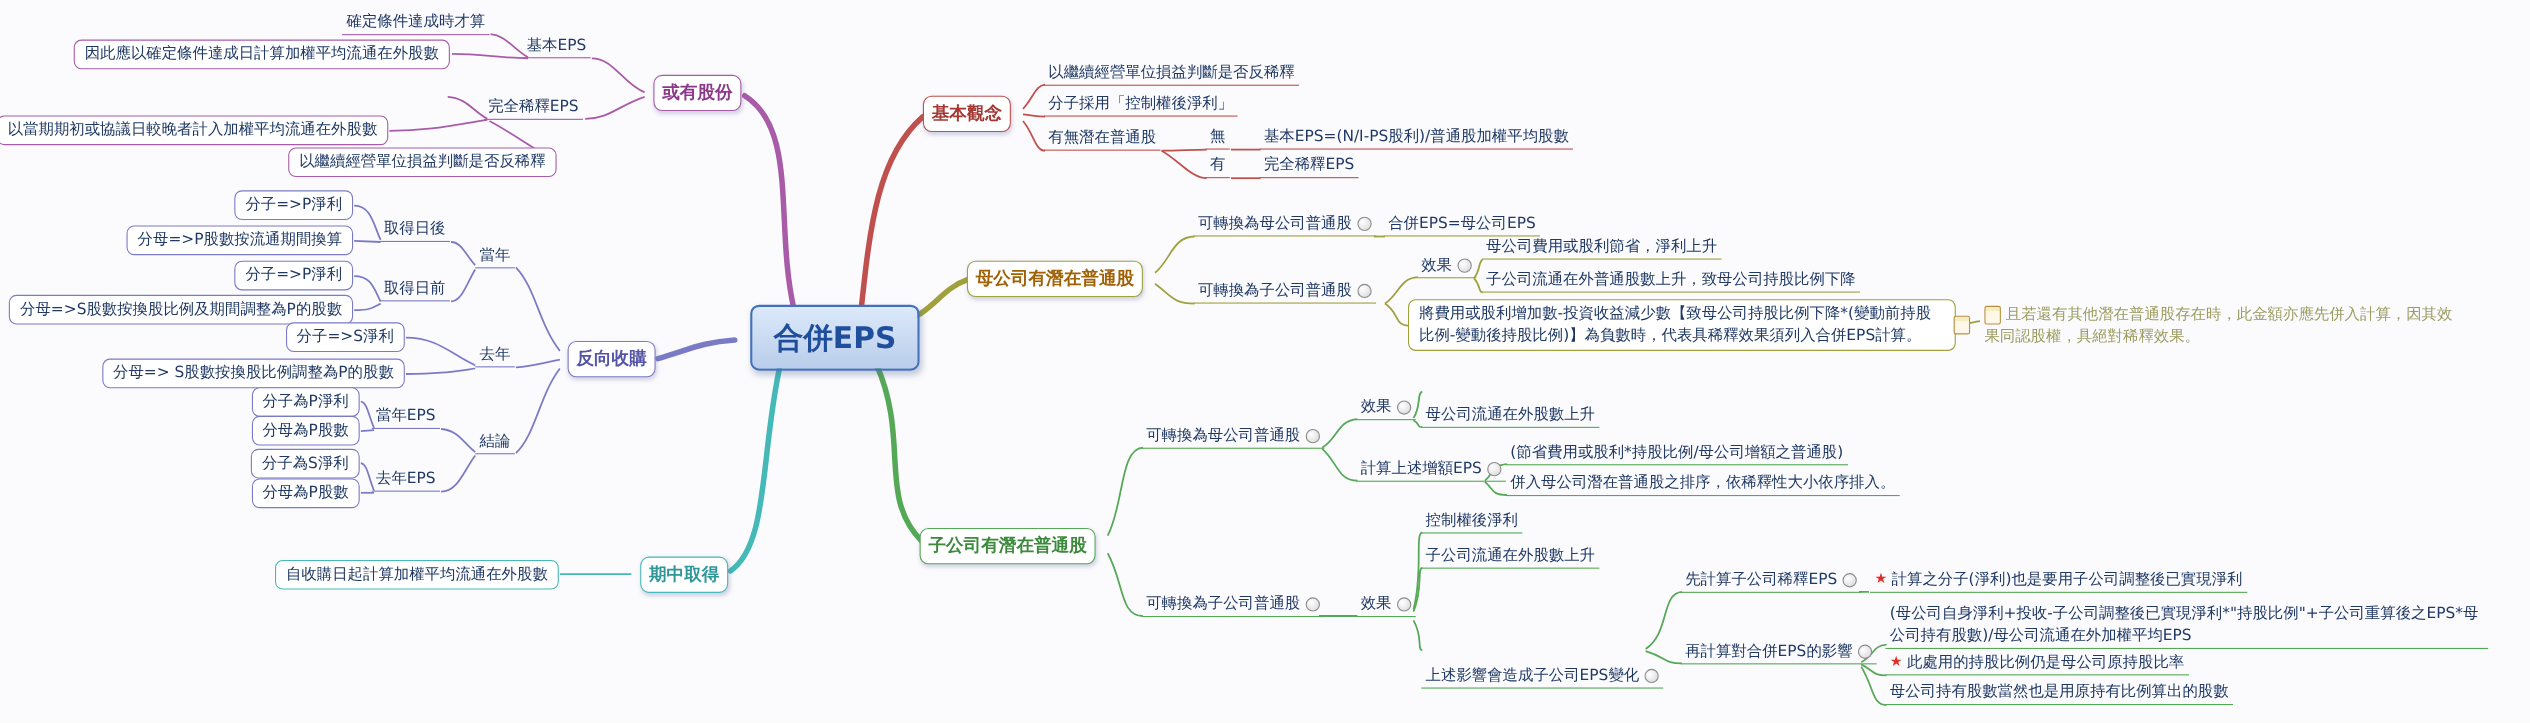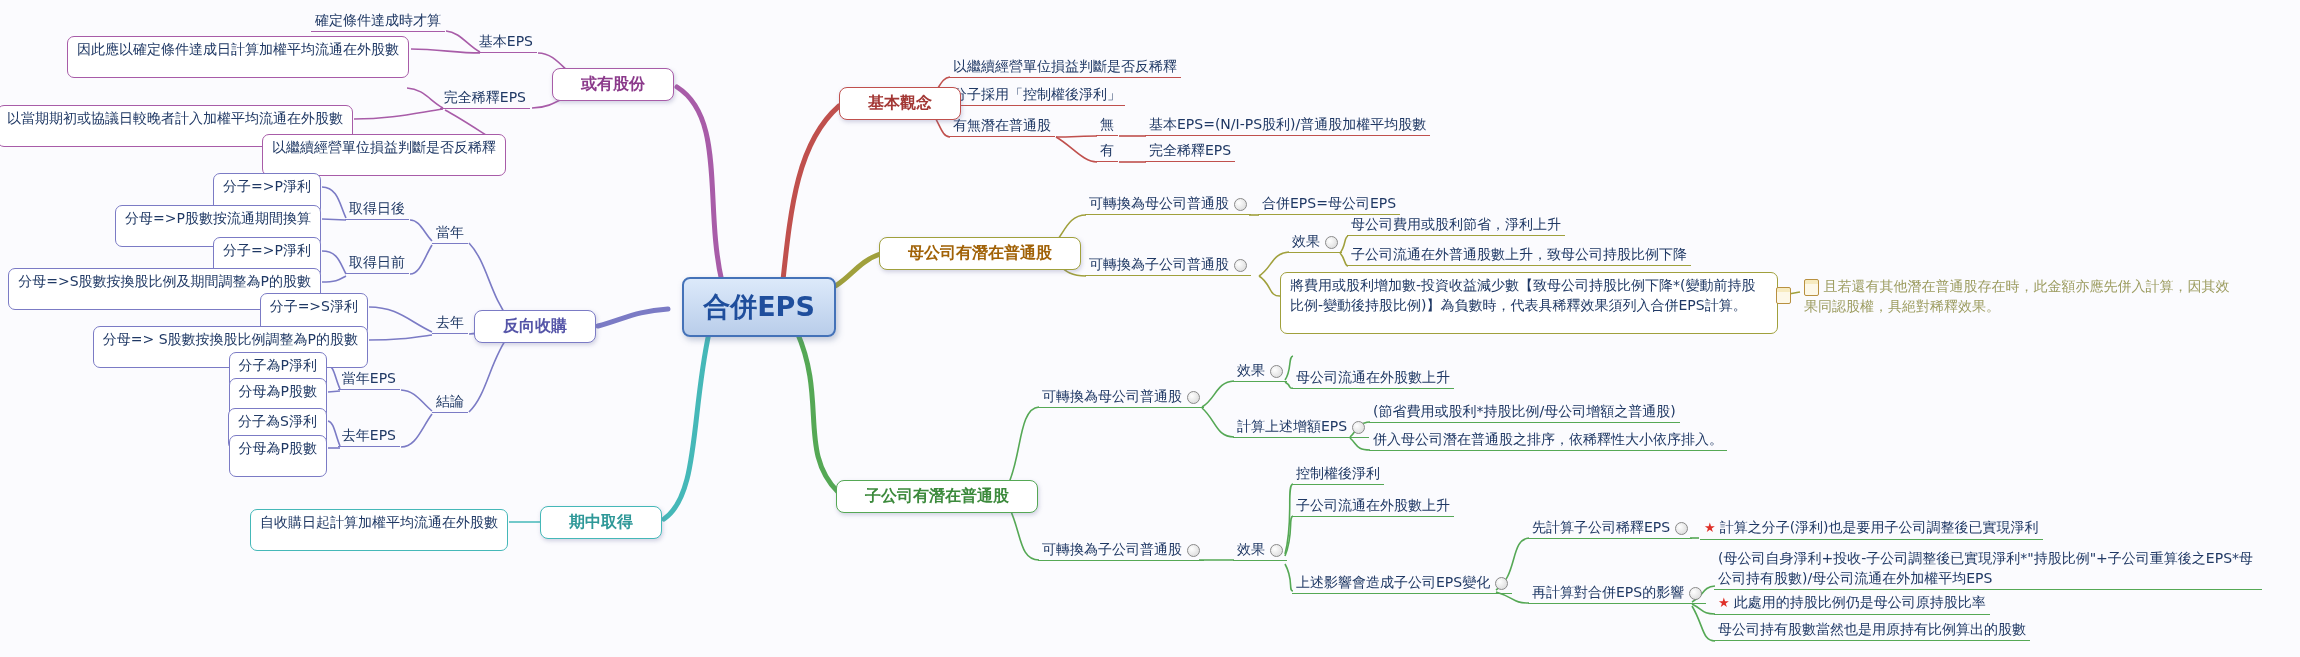--- a/index.html
+++ b/index.html
@@ -1,23 +1,23 @@
 <!DOCTYPE html>
 <html><head>
 <meta charset="utf-8">
 <style>
   html,body{margin:0;padding:0;background:#fff;}
   .canvas{position:relative;width:2300px;height:657px;background:#FBFBFE;
           font-family:"DejaVu Sans",sans-serif;overflow:hidden;}
   svg.wires{position:absolute;left:0;top:0;z-index:1;}
   .node{position:absolute;font-size:14px;color:#1F3864;white-space:nowrap;line-height:20px;z-index:2;}
   .lbl{border-bottom:1.6px solid;padding:0 4px 1px;}
-  .box{border:1.6px solid;border-radius:7px;padding:2px 9px 18px;background:#fff;}
+  .box{border:1.6px solid;border-radius:7px;padding:2px 9px 3px;background:#fff;}
   .wrap{white-space:normal;}
-  .topic{border:1.6px solid;border-radius:8px;padding:5px 28px 6px;font-size:16px;background:#fff;
+  .topic{border:1.6px solid;border-radius:8px;padding:5px 7px 6px;font-size:16px;background:#fff;
          box-shadow:1px 2px 4px rgba(110,110,160,.30);z-index:3;font-weight:bold;}
   .pc{border-color:#A85CA8;} .pc.topic{color:#8B3A8B;}
   .rc{border-color:#C0504D;} .rc.topic{color:#A33835;}
   .oc{border-color:#A0A03C;} .oc.topic{color:#a16207;}
   .bc{border-color:#7B7BC5;} .bc.topic{color:#5555A8;}
   .gc{border-color:#55A855;} .gc.topic{color:#3C8A3C;}
   .tc{border-color:#45B8B8;} .tc.topic{color:#2E9898;text-align:center;}
   .central{position:absolute;left:667px;top:277px;width:150px;height:56px;display:flex;align-items:center;
            justify-content:center;font-size:27px;font-weight:bold;color:#1F4E9C;
            background:linear-gradient(#DCE9FA,#B9CDEA);border:2px solid #4472B8;border-radius:8px;
@@ -164,21 +164,21 @@
   <div class="node lbl gc" style="left:1038px;top:386px"><span>可轉換為母公司普通股</span><span class="dot"></span></div>
   <div class="node lbl gc" style="left:1233px;top:360px"><span>效果</span><span class="dot"></span></div>
   <div class="node lbl gc" style="left:1292px;top:367px">母公司流通在外股數上升</div>
   <div class="node lbl gc" style="left:1233px;top:416px"><span>計算上述增額EPS</span><span class="dot"></span></div>
   <div class="node lbl gc" style="left:1369px;top:401px">(節省費用或股利*持股比例/母公司增額之普通股)</div>
   <div class="node lbl gc" style="left:1369px;top:429px">併入母公司潛在普通股之排序，依稀釋性大小依序排入。</div>
   <div class="node lbl gc" style="left:1038px;top:539px"><span>可轉換為子公司普通股</span><span class="dot"></span></div>
   <div class="node lbl gc" style="left:1233px;top:539px"><span>效果</span><span class="dot"></span></div>
   <div class="node lbl gc" style="left:1292px;top:463px">控制權後淨利</div>
   <div class="node lbl gc" style="left:1292px;top:495px">子公司流通在外股數上升</div>
-  <div class="node lbl gc" style="left:1292px;top:572px"><span>上述影響會造成子公司EPS變化</span><span class="dot"></span></div>
+  <div class="node lbl gc" style="left:1292px;top:604px"><span>上述影響會造成子公司EPS變化</span><span class="dot"></span></div>
   <div class="node lbl gc" style="left:1528px;top:517px"><span>先計算子公司稀釋EPS</span><span class="dot"></span></div>
   <div class="node lbl gc" style="left:1700px;top:517px"><span class="star">★</span><span>計算之分子(淨利)也是要用子公司調整後已實現淨利</span></div>
   <div class="node lbl gc" style="left:1528px;top:582px"><span>再計算對合併EPS的影響</span><span class="dot"></span></div>
   <div class="node lbl wrap gc" style="left:1714px;top:548px;width:540px">(母公司自身淨利+投收-子公司調整後已實現淨利*"持股比例"+子公司重算後之EPS*母公司持有股數)/母公司流通在外加權平均EPS</div>
   <div class="node lbl gc" style="left:1714px;top:592px"><span class="star">★</span><span>此處用的持股比例仍是母公司原持股比率</span></div>
   <div class="node lbl gc" style="left:1714px;top:619px">母公司持有股數當然也是用原持有比例算出的股數</div>
 
   <div class="node topic tc" style="right:1638px;top:506px">期中取得</div>
   <div class="node box tc" style="right:1792px;top:509px">自收購日起計算加權平均流通在外股數</div>
 

